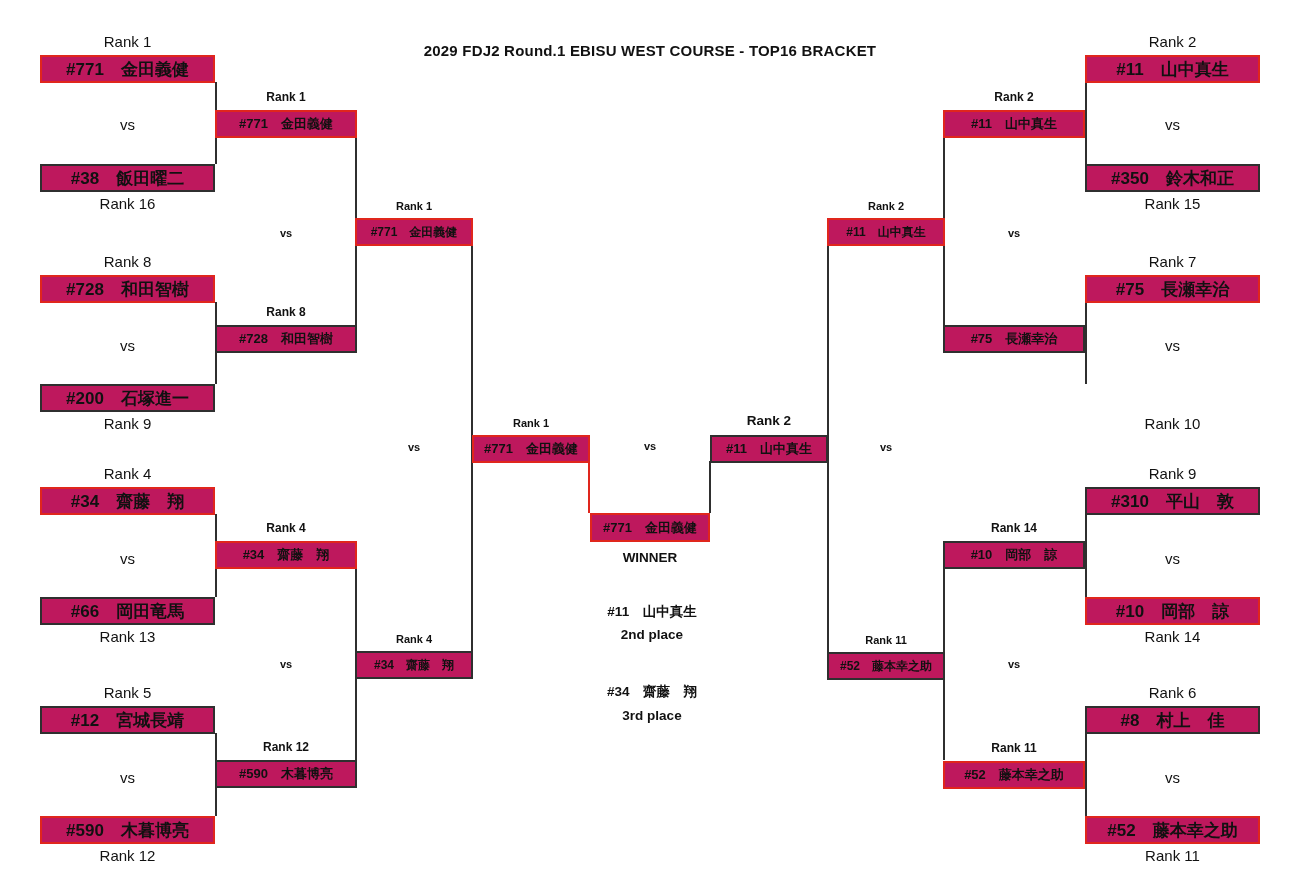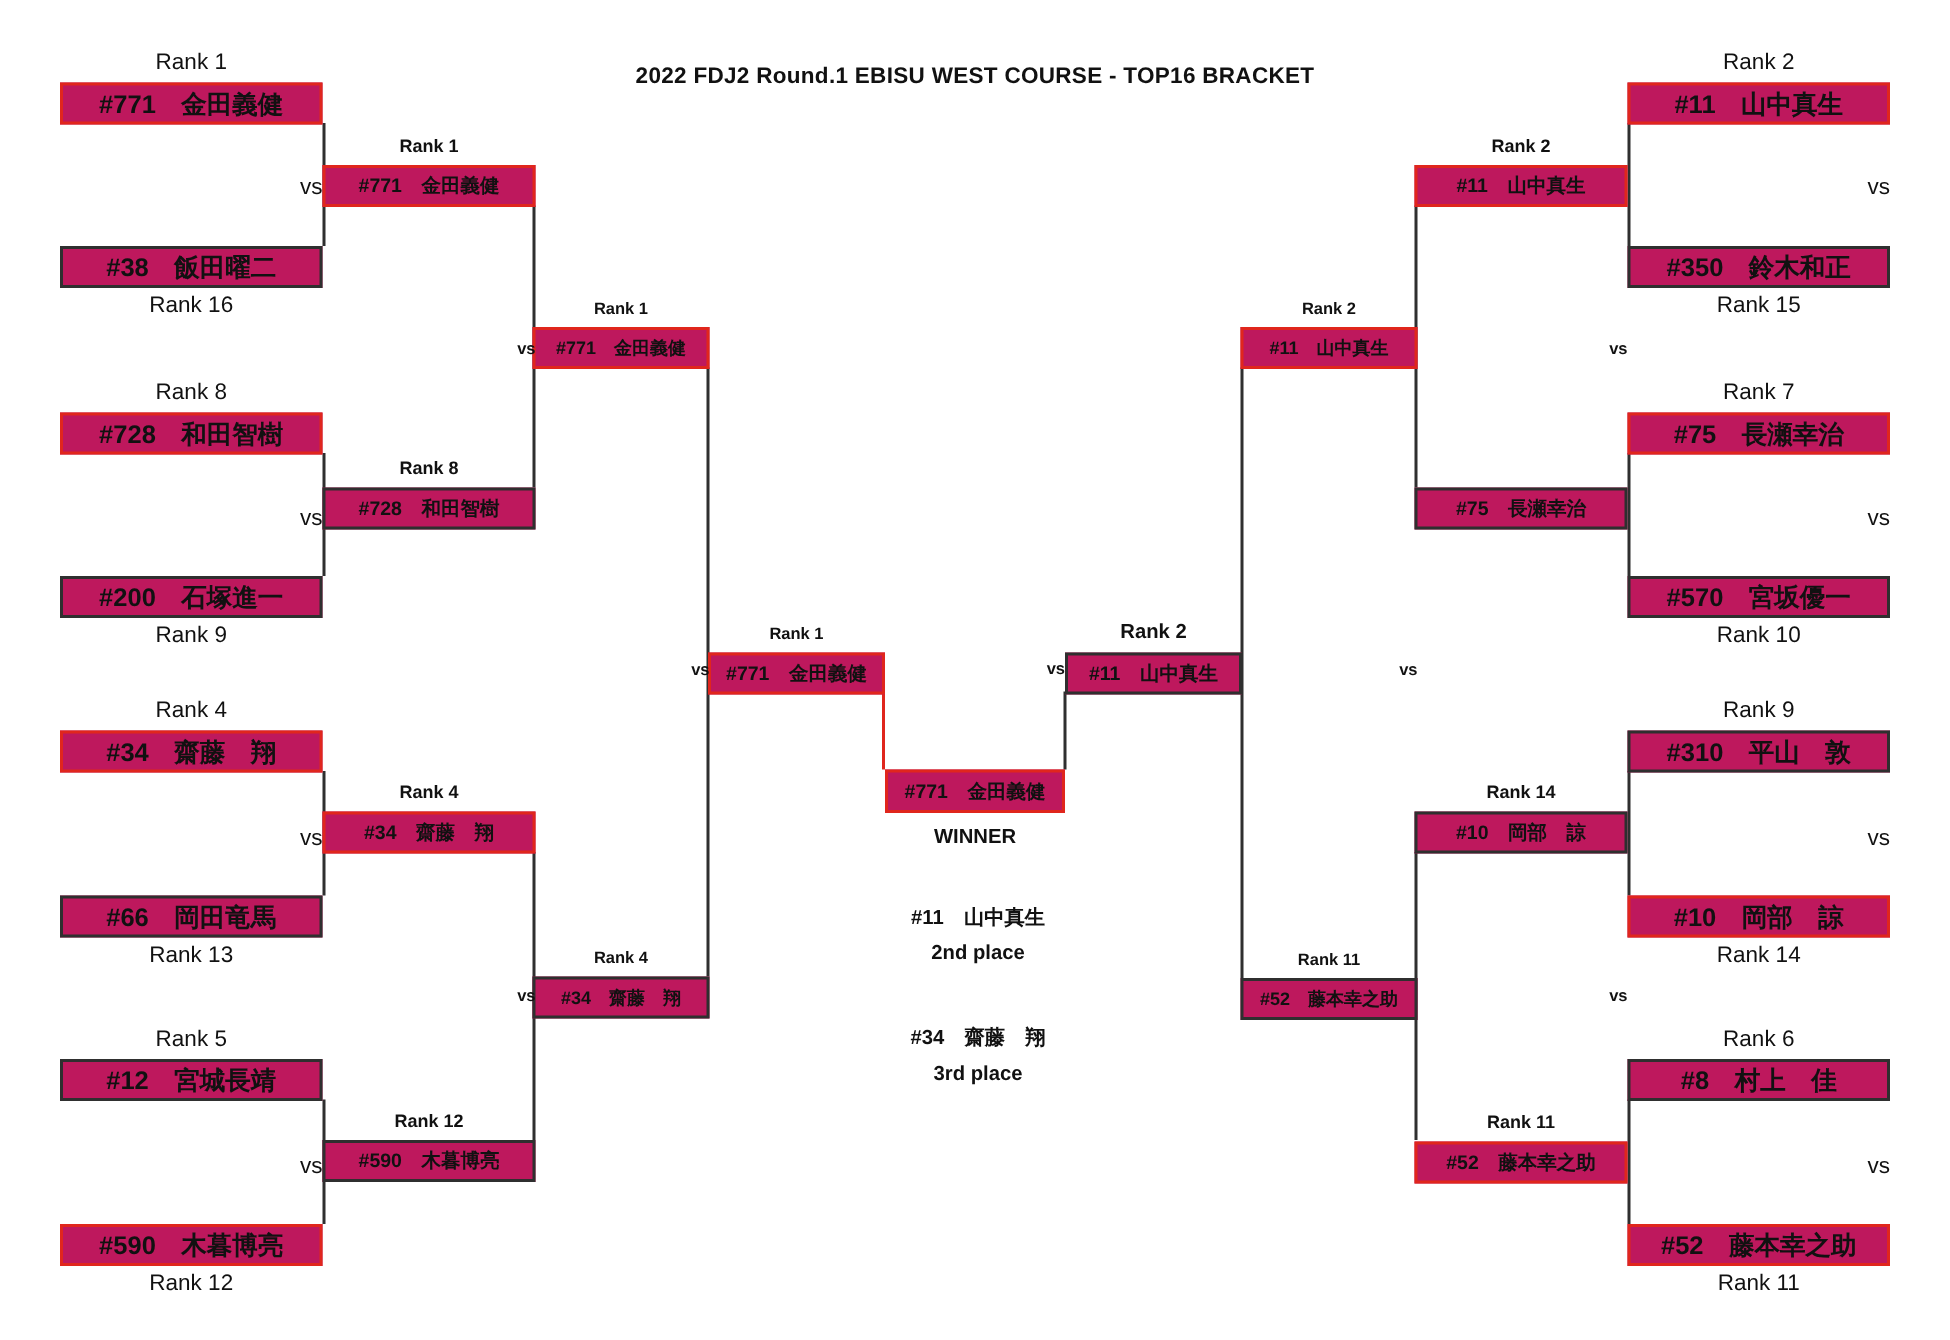--- a/index.html
+++ b/index.html
@@ -16,34 +16,34 @@
   .box.red { border-color:var(--red); }
   .r1 { width:175px; height:28px; font-size:17px; }
   .r2 { width:142px; height:28px; font-size:13px; }
   .r3 { width:118px; height:28px; font-size:12px; }
   .rf { width:118px; height:28px; font-size:13px; }
   .rw { width:120px; height:29px; font-size:13px; }
   .seed { position:absolute; text-align:center; font-size:15px; z-index:3; white-space:pre; }
   .seed.b12 { font-size:12px; font-weight:bold; }
   .seed.b11 { font-size:11px; font-weight:bold; }
   .seed.b13 { font-size:13.5px; font-weight:bold; }
-  .vs { position:absolute; text-align:right; z-index:3; }
+  .vs { position:absolute; text-align:center; z-index:3; }
   .vs.lg { font-size:15px; }
   .vs.sm { font-size:11px; font-weight:bold; }
   .vline { position:absolute; width:2px; background:var(--line); z-index:1; }
   .vline.red { background:var(--red); }
   .standing { position:absolute; left:572px; width:160px; text-align:center;
               font-size:13.5px; font-weight:bold; white-space:pre; z-index:3; }
 </style>
 </head>
 <body>
 
 <div class="stage">
 
-  <div class="title">2022 FDJ2 Round.1  EBISU  WEST COURSE - TOP16 BRACKET</div>
+  <div class="title">2029 FDJ2 Round.1  EBISU  WEST COURSE - TOP16 BRACKET</div>
 
   <div class="vline" style="left:215px;top:82px;height:82px"></div>
   <div class="vline" style="left:215px;top:302px;height:82px"></div>
   <div class="vline" style="left:215px;top:514px;height:83px"></div>
   <div class="vline" style="left:215px;top:733px;height:83px"></div>
   <div class="vline" style="left:1085px;top:82px;height:82px"></div>
   <div class="vline" style="left:1085px;top:302px;height:82px"></div>
   <div class="vline" style="left:1085px;top:514px;height:83px"></div>
   <div class="vline" style="left:1085px;top:733px;height:83px"></div>
   <div class="vline" style="left:355px;top:137px;height:188px"></div>
@@ -81,21 +81,20 @@
 
   <div class="seed" style="left:1085px;top:33px;width:175px">Rank 2</div>
   <div class="box r1 red" style="left:1085px;top:55px">#11　山中真生</div>
   <div class="vs lg" style="left:1085px;top:116px;width:175px">vs</div>
   <div class="box r1" style="left:1085px;top:164px">#350　鈴木和正</div>
   <div class="seed" style="left:1085px;top:195px;width:175px">Rank 15</div>
 
   <div class="seed" style="left:1085px;top:253px;width:175px">Rank 7</div>
   <div class="box r1 red" style="left:1085px;top:275px">#75　長瀬幸治</div>
   <div class="vs lg" style="left:1085px;top:337px;width:175px">vs</div>
-  <div class="box r1" style="left:1085px;top:384px">#570　宮坂優一</div>
   <div class="seed" style="left:1085px;top:415px;width:175px">Rank 10</div>
 
   <div class="seed" style="left:1085px;top:465px;width:175px">Rank 9</div>
   <div class="box r1" style="left:1085px;top:487px">#310　平山　敦</div>
   <div class="vs lg" style="left:1085px;top:550px;width:175px">vs</div>
   <div class="box r1 red" style="left:1085px;top:597px">#10　岡部　諒</div>
   <div class="seed" style="left:1085px;top:628px;width:175px">Rank 14</div>
 
   <div class="seed" style="left:1085px;top:684px;width:175px">Rank 6</div>
   <div class="box r1" style="left:1085px;top:706px">#8　村上　佳</div>

